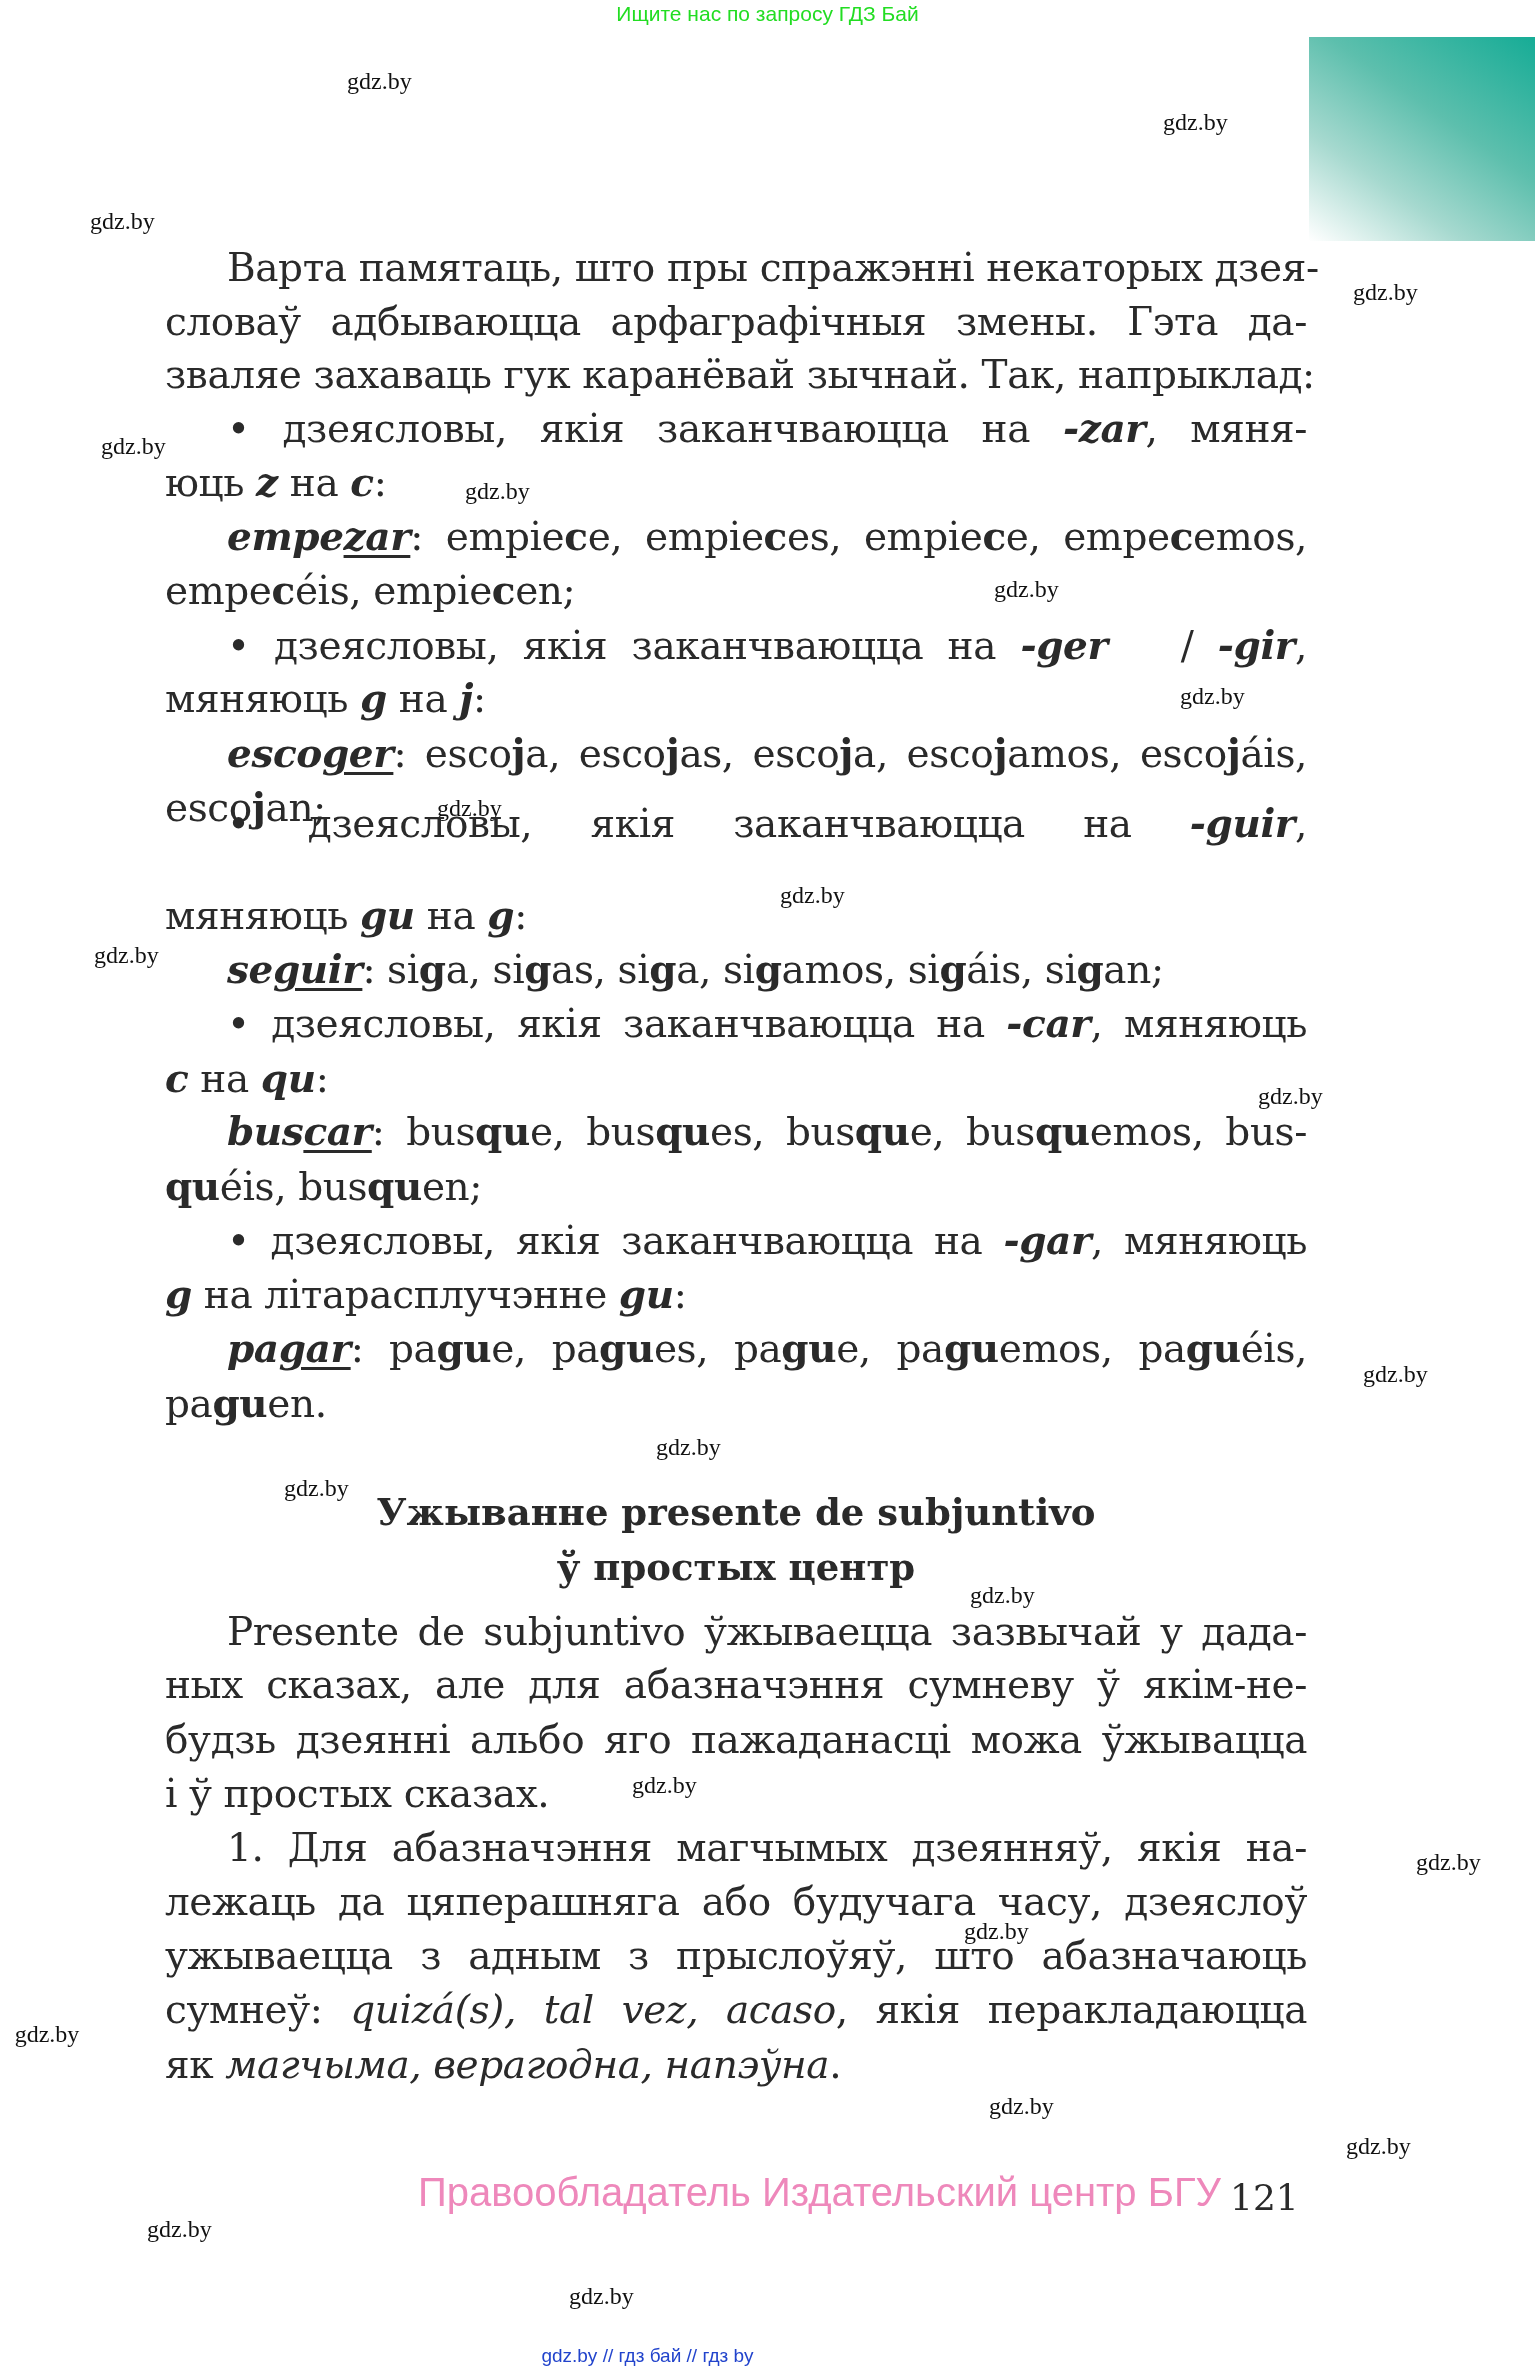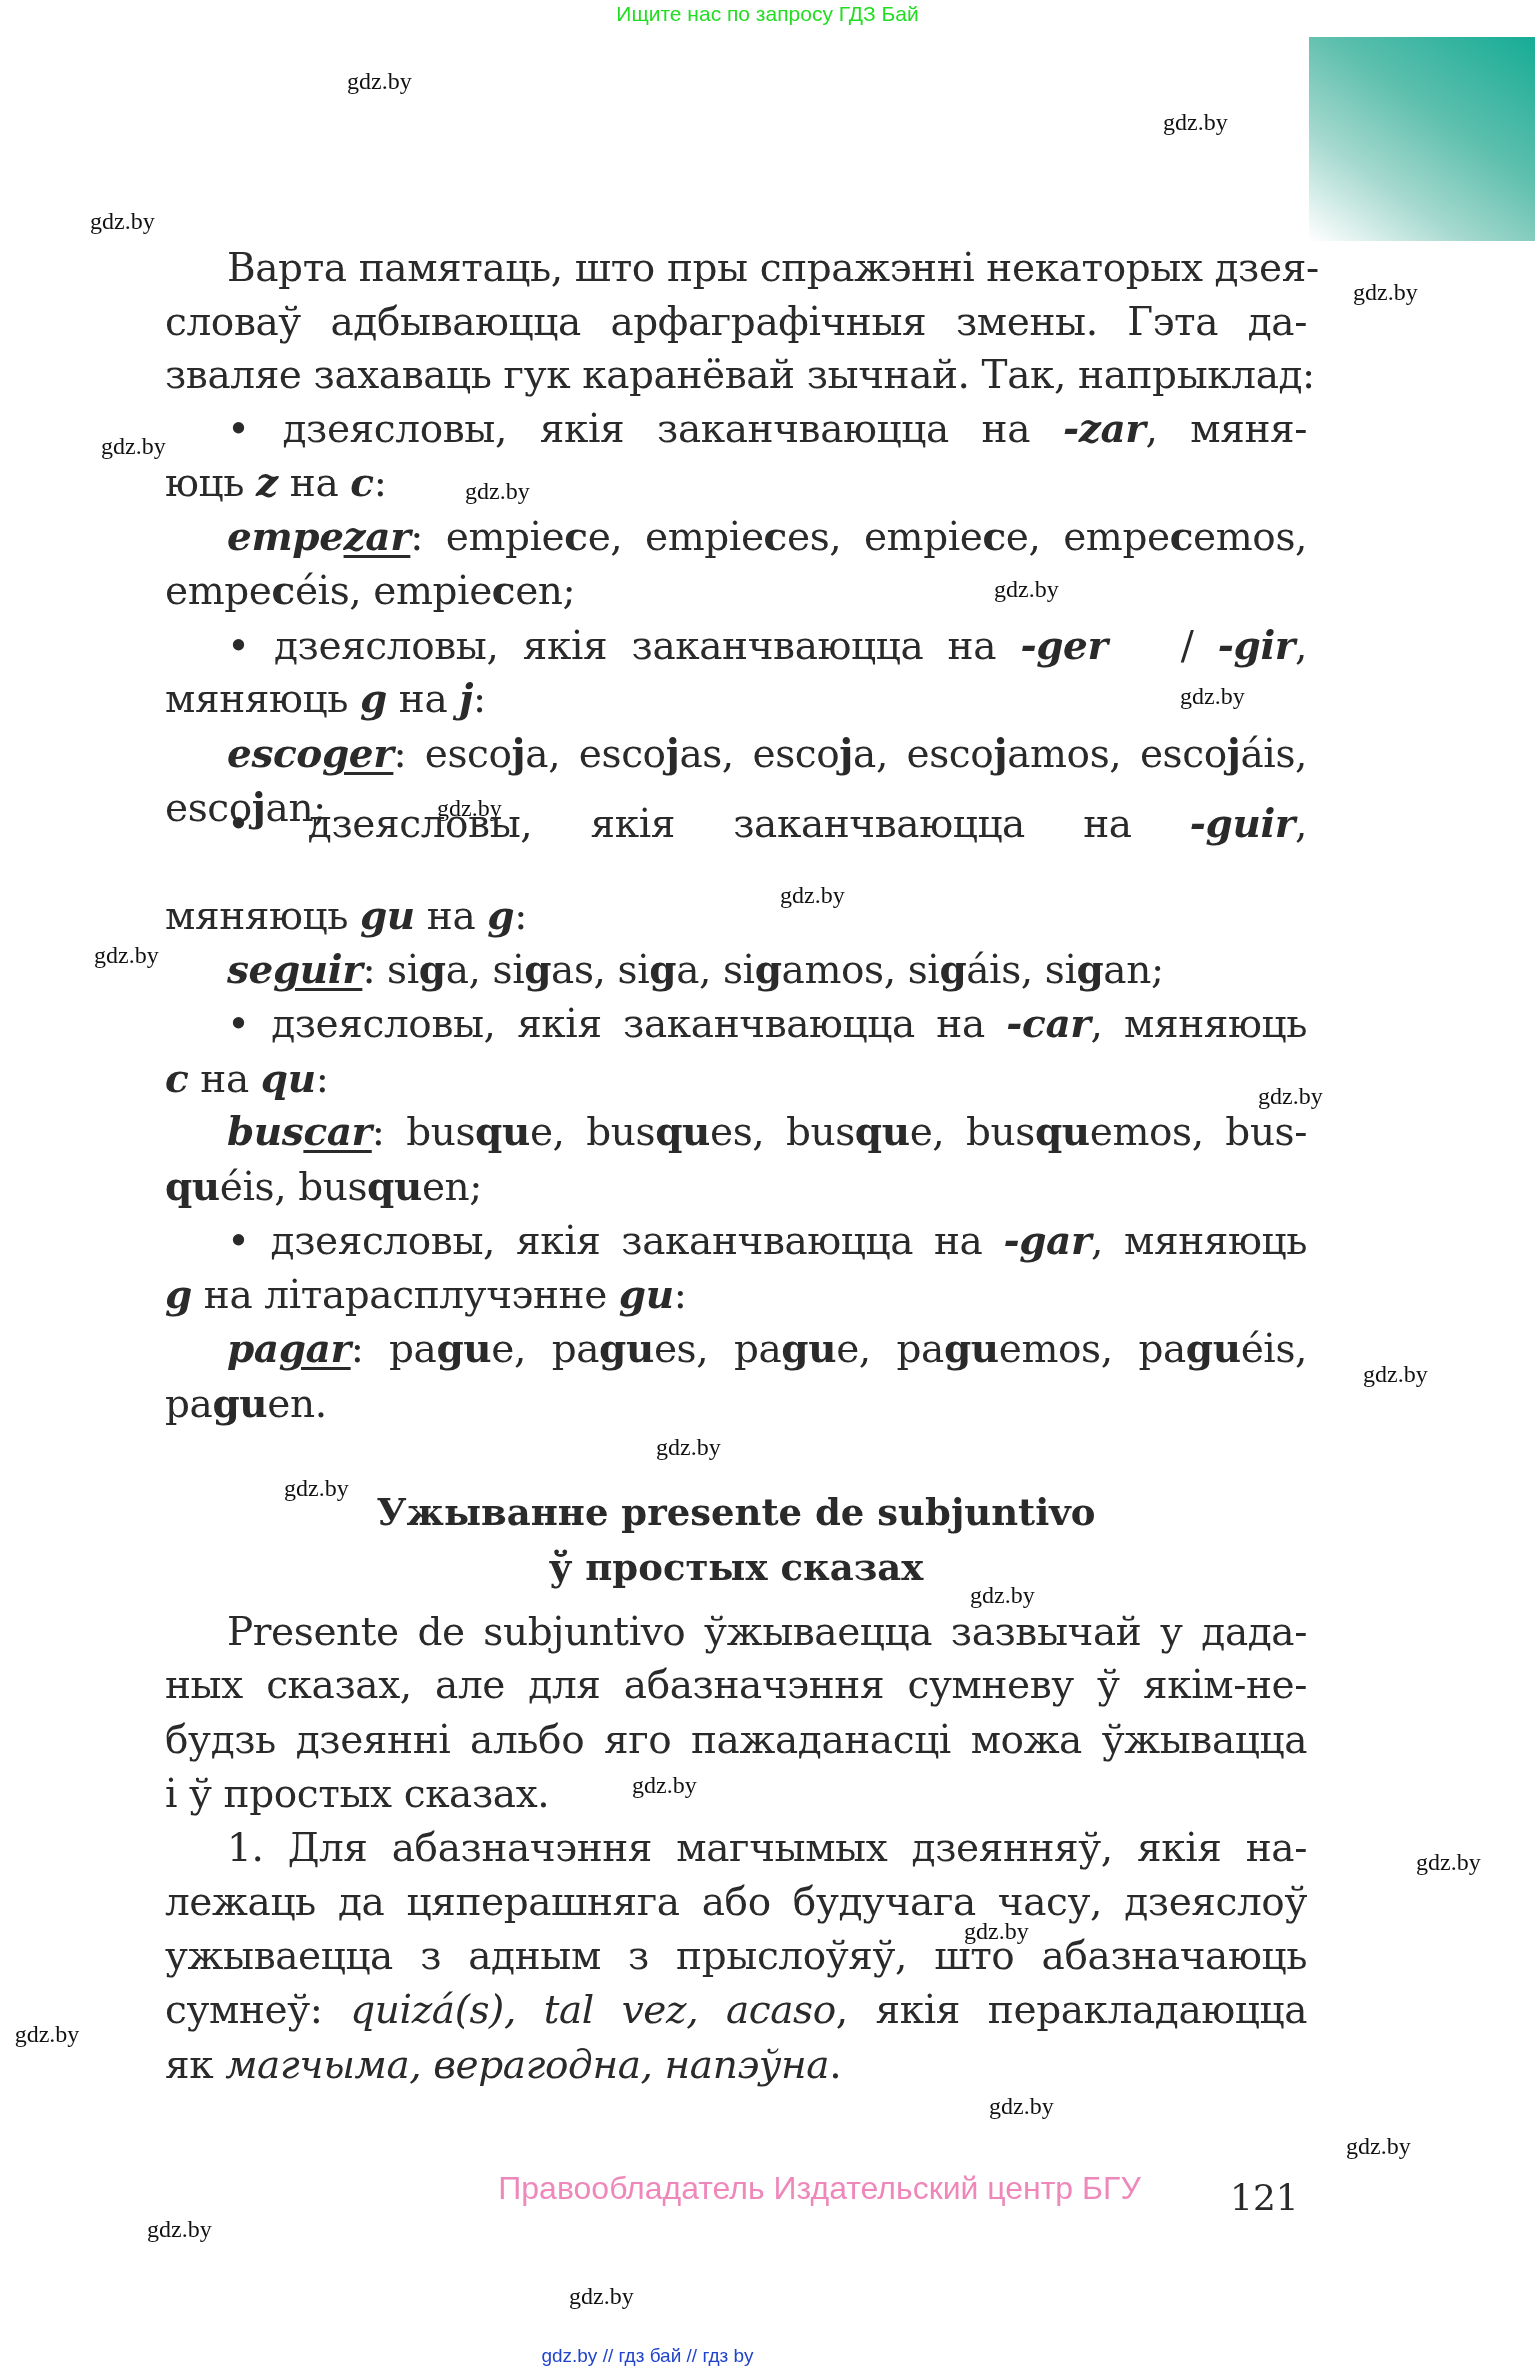--- a/index.html
+++ b/index.html
@@ -15,21 +15,21 @@
   .ind { left: 227px; width: 1080px; }
   .bi { font-weight: bold; font-style: italic; }
   .b { font-weight: bold; }
   .i { font-style: italic; }
   .u { text-decoration: underline; text-decoration-thickness: 2.6px; text-underline-offset: 5.2px; text-align: right; }
   .heading { position: absolute; left: 165px; width: 1142px; text-align: center;
     font-family: "DejaVu Serif", serif; font-weight: bold; font-size: 37px; color: #2a2a2a; }
   .page-num { position: absolute; left: 1230px; top: 2133px; font-family: "DejaVu Serif", serif;
     font-size: 36px; color: #2a2a2a; margin-top: 44px; }
   .rights { position: absolute; top: 2170px; left: 0; width: 1535px; text-align: center;
-    font-family: "Liberation Sans", sans-serif; font-size: 32px; color: #ee88bb; padding-left: 104px; box-sizing: border-box; }
+    font-family: "Liberation Sans", sans-serif; font-size: 40px; color: #ee88bb; padding-left: 104px; box-sizing: border-box; }
   .bottom-links { position: absolute; top: 2345px; left: 0; width: 1295px; text-align: center;
     font-family: "Liberation Sans", sans-serif; font-size: 19px; color: #2244cc; }
 </style>
 </head>
 <body>
 
 <div class="top-banner">Ищите нас по запросу ГДЗ Бай</div>
 <div class="corner-gradient"></div>
 
 <div id="wm-layer">
@@ -106,21 +106,21 @@
   <span>•</span>
   <span>дзеясловы, якія заканчваюцца на </span><span class="bi">-gar</span><span>, мяняюць</span>
 </div>
 <div class="line" style="top:1275px">
   <span class="bi">g</span><span> на літарасплучэнне </span><span class="bi">gu</span><span>:</span>
 </div>
 <div class="line just ind ex" style="top:1329px"><span class="bi">pa<span class="u">gar</span></span><span>: pa</span><span class="b">gu</span><span>e, pa</span><span class="b">gu</span><span>es, pa</span><span class="b">gu</span><span>e, pa</span><span class="b">gu</span><span>emos, pa</span><span class="b">gu</span><span>éis,</span></div>
 <div class="line ex" style="top:1384px"><span>pa</span><span class="b">gu</span><span>en.</span></div>
 
 <div class="heading" style="top:1490px">Ужыванне presente de subjuntivo</div>
-<div class="heading" style="top:1545px">ў простых сказах</div>
+<div class="heading" style="top:1545px">ў простых центр</div>
 
 <div class="line just ind" style="top:1612px">Presente de subjuntivo ўжываецца зазвычай у дада-</div>
 <div class="line just" style="top:1665px">ных сказах, але для абазначэння сумневу ў якім-не-</div>
 <div class="line just" style="top:1720px">будзь дзеянні альбо яго пажаданасці можа ўжывацца</div>
 <div class="line" style="top:1774px">і ў простых сказах.</div>
 
 <div class="line just ind" style="top:1828px">1. Для абазначэння магчымых дзеянняў, якія на-</div>
 <div class="line just" style="top:1882px">лежаць да цяперашняга або будучага часу, дзеяслоў</div>
 <div class="line just" style="top:1936px">ужываецца з адным з прыслоўяў, што абазначаюць</div>
 <div class="line just" style="top:1990px">

